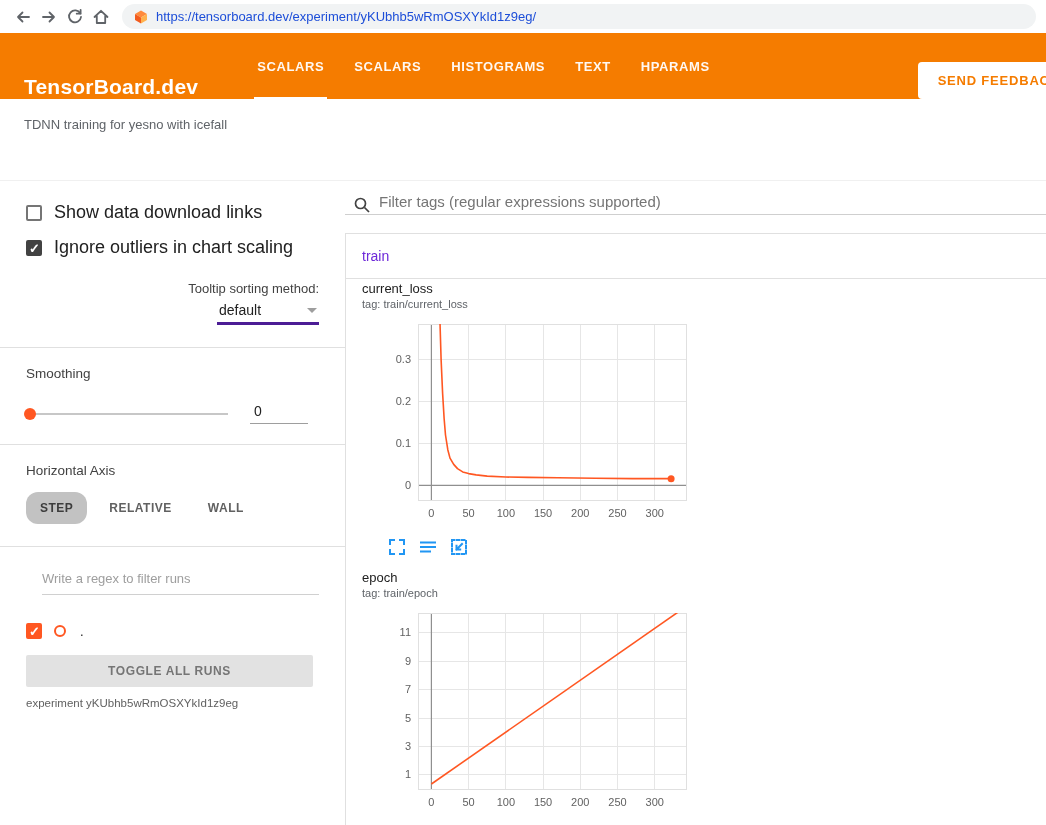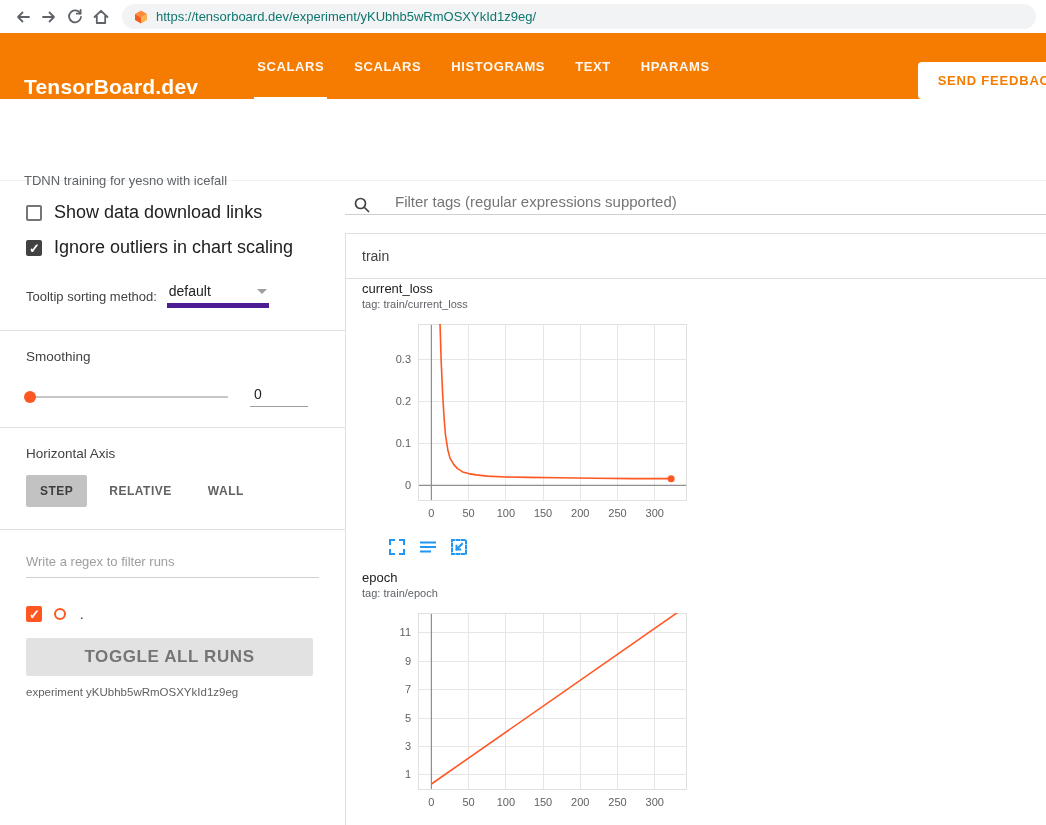--- a/index.html
+++ b/index.html
@@ -5,85 +5,85 @@
   * { margin:0; padding:0; box-sizing:border-box; }
   html,body { width:1046px; height:825px; overflow:hidden; background:#fff;
     font-family:"Liberation Sans", sans-serif; }
 
   
   .browser-bar { height:33px; display:flex; align-items:center; padding:0 10px; background:#fff; }
   .nav-btn { width:26px; height:26px; display:flex; align-items:center; justify-content:center; border-radius:50%; cursor:pointer; }
   .nav-btn svg { stroke:#5f6368; fill:none; stroke-width:1.8; stroke-linecap:round; stroke-linejoin:round; }
   .address-bar { flex:1; height:25px; margin-left:8px; background:#f1f3f4; border-radius:13px;
     display:flex; align-items:center; padding:0 12px; }
-  .address-bar .url { font-size:13px; color:#0f766e; margin-left:8px; white-space:nowrap; }
+  .address-bar .url { font-size:13px; color:#1d4ed8; margin-left:8px; white-space:nowrap; }
 
   
   .tb-header { height:66px; background:#f57c00; display:flex; align-items:flex-end; padding:0 0 0 24px; overflow:hidden; position:relative; }
   .logo { color:#fff; font-size:21px; font-weight:bold; letter-spacing:.2px; }
   .tb-nav { display:flex; height:100%; margin-left:44px; }
   .tb-nav .nav-item { position:relative; display:flex; align-items:center; padding:0 15px; color:rgba(255,255,255,.95);
     font-size:13px; font-weight:bold; letter-spacing:.6px; cursor:pointer; }
   .tb-nav .nav-item.active::after { content:""; position:absolute; left:12px; right:12px; bottom:0; height:2px; background:#fff; }
   .feedback-btn { margin-left:auto; margin-right:-34px; background:#fff; color:#f57c00; font-size:13px; font-weight:bold;
     letter-spacing:.8px; border:none; border-radius:4px; padding:11px 20px; white-space:nowrap; cursor:pointer; font-family:inherit; }
 
   
-  .subheader { height:81px; padding:74px 24px 0; }
+  .subheader { height:81px; padding:18px 24px 0; }
   .subheader .desc { font-size:13px; color:#5f6368; }
 
   
   .content { display:flex; height:645px; border-top:1px solid #f0f0f0; }
   .sidebar { width:345px; flex:0 0 345px; padding-top:14px; }
   .main { flex:1; min-width:0; }
 
   
   .side-row { display:flex; align-items:center; padding:7px 26px; }
   .checkbox { width:16px; height:16px; border:2px solid #757575; border-radius:2px; margin-right:12px;
     flex:0 0 16px; position:relative; cursor:pointer; }
   .checkbox.checked { background:#424242; border-color:#424242; }
   .checkbox.orange.checked { background:#ff5722; border-color:#ff5722; }
   .checkbox.checked::after { content:"✓"; position:absolute; left:1px; top:-1px; color:#fff; font-size:13px; font-weight:bold; }
   .check-label { font-size:18px; color:#212121; }
-  .tooltip-row { padding:16px 26px 6px; display:flex; align-items:flex-end; }
+  .tooltip-row { padding:16px 26px 6px; display:flex; align-items:flex-end;flex-direction:column; }
   .tooltip-label { font-size:13px; color:#424242; padding-bottom:4px; }
-  .select { margin-left:10px; width:102px; border-bottom:5px solid #4c1d95; display:flex; align-items:center;
+  .select { margin-left:10px; width:102px; border-bottom:3px solid #4c1d95; display:flex; align-items:center;
     justify-content:space-between; padding:2px 2px 4px; cursor:pointer; }
   .select .val { font-size:14px; color:#212121; }
   .caret { width:0; height:0; border-left:5px solid transparent; border-right:5px solid transparent; border-top:5px solid #9e9e9e; }
   .divider { border-top:1px solid #e0e0e0; margin:16px 0; }
   .section-label { font-size:13.5px; color:#424242; padding:2px 26px 8px; }
   .slider-row { display:flex; align-items:center; padding:14px 26px 4px; }
   .slider-track { position:relative; width:202px; height:2px; background:#c7c7c7; cursor:pointer; }
   .slider-thumb { position:absolute; left:-2px; top:-5px; width:12px; height:12px; border-radius:50%; background:#ff5722; }
   .slider-value { margin-left:22px; width:58px; border:none; outline:none; border-bottom:1px solid #9e9e9e;
     font-size:14px; color:#212121; padding:0 0 4px 4px; font-family:inherit; background:transparent; }
   .axis-btns { display:flex; align-items:center; padding:6px 26px; }
   .axis-btn { border:none; background:transparent; font-family:inherit; font-size:12px; font-weight:bold; letter-spacing:.5px;
-    color:#616161; padding:9px 14px; margin-right:8px; border-radius:2px; cursor:pointer; }
+    color:#616161; padding:9px 14px; margin-right:8px; border-radius:12px; cursor:pointer; }
   .axis-btn.active { background:#c2c2c2; color:#3d3d3d; }
-  .runs-filter { padding:4px 26px 16px; }
+  .runs-filter { padding:4px 26px 16px;margin-left:16px; }
   .runs-filter input { width:100%; border:none; outline:none; border-bottom:1px solid #d0d0d0; font-family:inherit;
     font-size:13px; color:#212121; padding:4px 0 8px; background:transparent; }
   .runs-filter input::placeholder { color:#9e9e9e; }
   .run-row { display:flex; align-items:center; padding:12px 26px 4px; }
   .run-swatch { width:12px; height:12px; border:2px solid #ff5722; border-radius:50%; margin-right:14px; flex:0 0 12px; }
   .run-name { font-size:13px; color:#212121; }
   .toggle-all { display:block; margin:12px 26px 0; width:287px; background:#e2e2e2; border:none; border-radius:2px;
-    font-family:inherit; font-size:17px; font-weight:bold; letter-spacing:.6px; color:#757575; padding:9px 0; cursor:pointer; }
+    font-family:inherit; font-size:12px; font-weight:bold; letter-spacing:.6px; color:#757575; padding:9px 0; cursor:pointer; }
   .exp-caption { font-size:11.5px; color:#616161; padding:10px 26px; }
 
   
   .filter-row { display:flex; align-items:center; padding:14px 0 0 8px; border-bottom:1px solid #cfcfcf; height:34px; }
   .filter-row svg { flex:0 0 18px; }
   .filter-row input { flex:1; border:none; outline:none; background:transparent; font-family:inherit;
-    font-size:15px; color:#212121; margin-left:24px; padding-bottom:6px; }
+    font-size:15px; color:#212121; margin-left:8px; padding-bottom:6px; }
   .filter-row input::placeholder { color:#757575; }
   .card { margin-top:18px; border:1px solid #e0e0e0; border-right:none; min-height:600px; }
-  .card-header { padding:14px 16px; border-bottom:1px solid #e0e0e0; font-size:14px; color:#404040; cursor:pointer; }
+  .card-header { padding:14px 16px; border-bottom:1px solid #e0e0e0; font-size:14px; color:#6d28d9; cursor:pointer; }
   .charts-grid { display:flex; flex-wrap:wrap; padding:0 0 0 16px; }
   .chart { width:343px; margin-top:2px; }
   .chart + .chart { margin-top:14px; }
   .chart-title { font-size:13px; color:#212121; }
   .chart-tag { font-size:11px; color:#5f6368; margin-top:2px; }
   .plot { margin-top:8px; }
   .plot svg text { font-family:"Liberation Sans", sans-serif; font-size:11px; fill:#616161; }
   .chart-icons { display:flex; gap:13px; margin:4px 0 0 26px; }
   .chart-icon { width:18px; height:18px; cursor:pointer; }
   .chart-icon svg { stroke:#2196f3; fill:none; stroke-width:2; stroke-linecap:square; }

